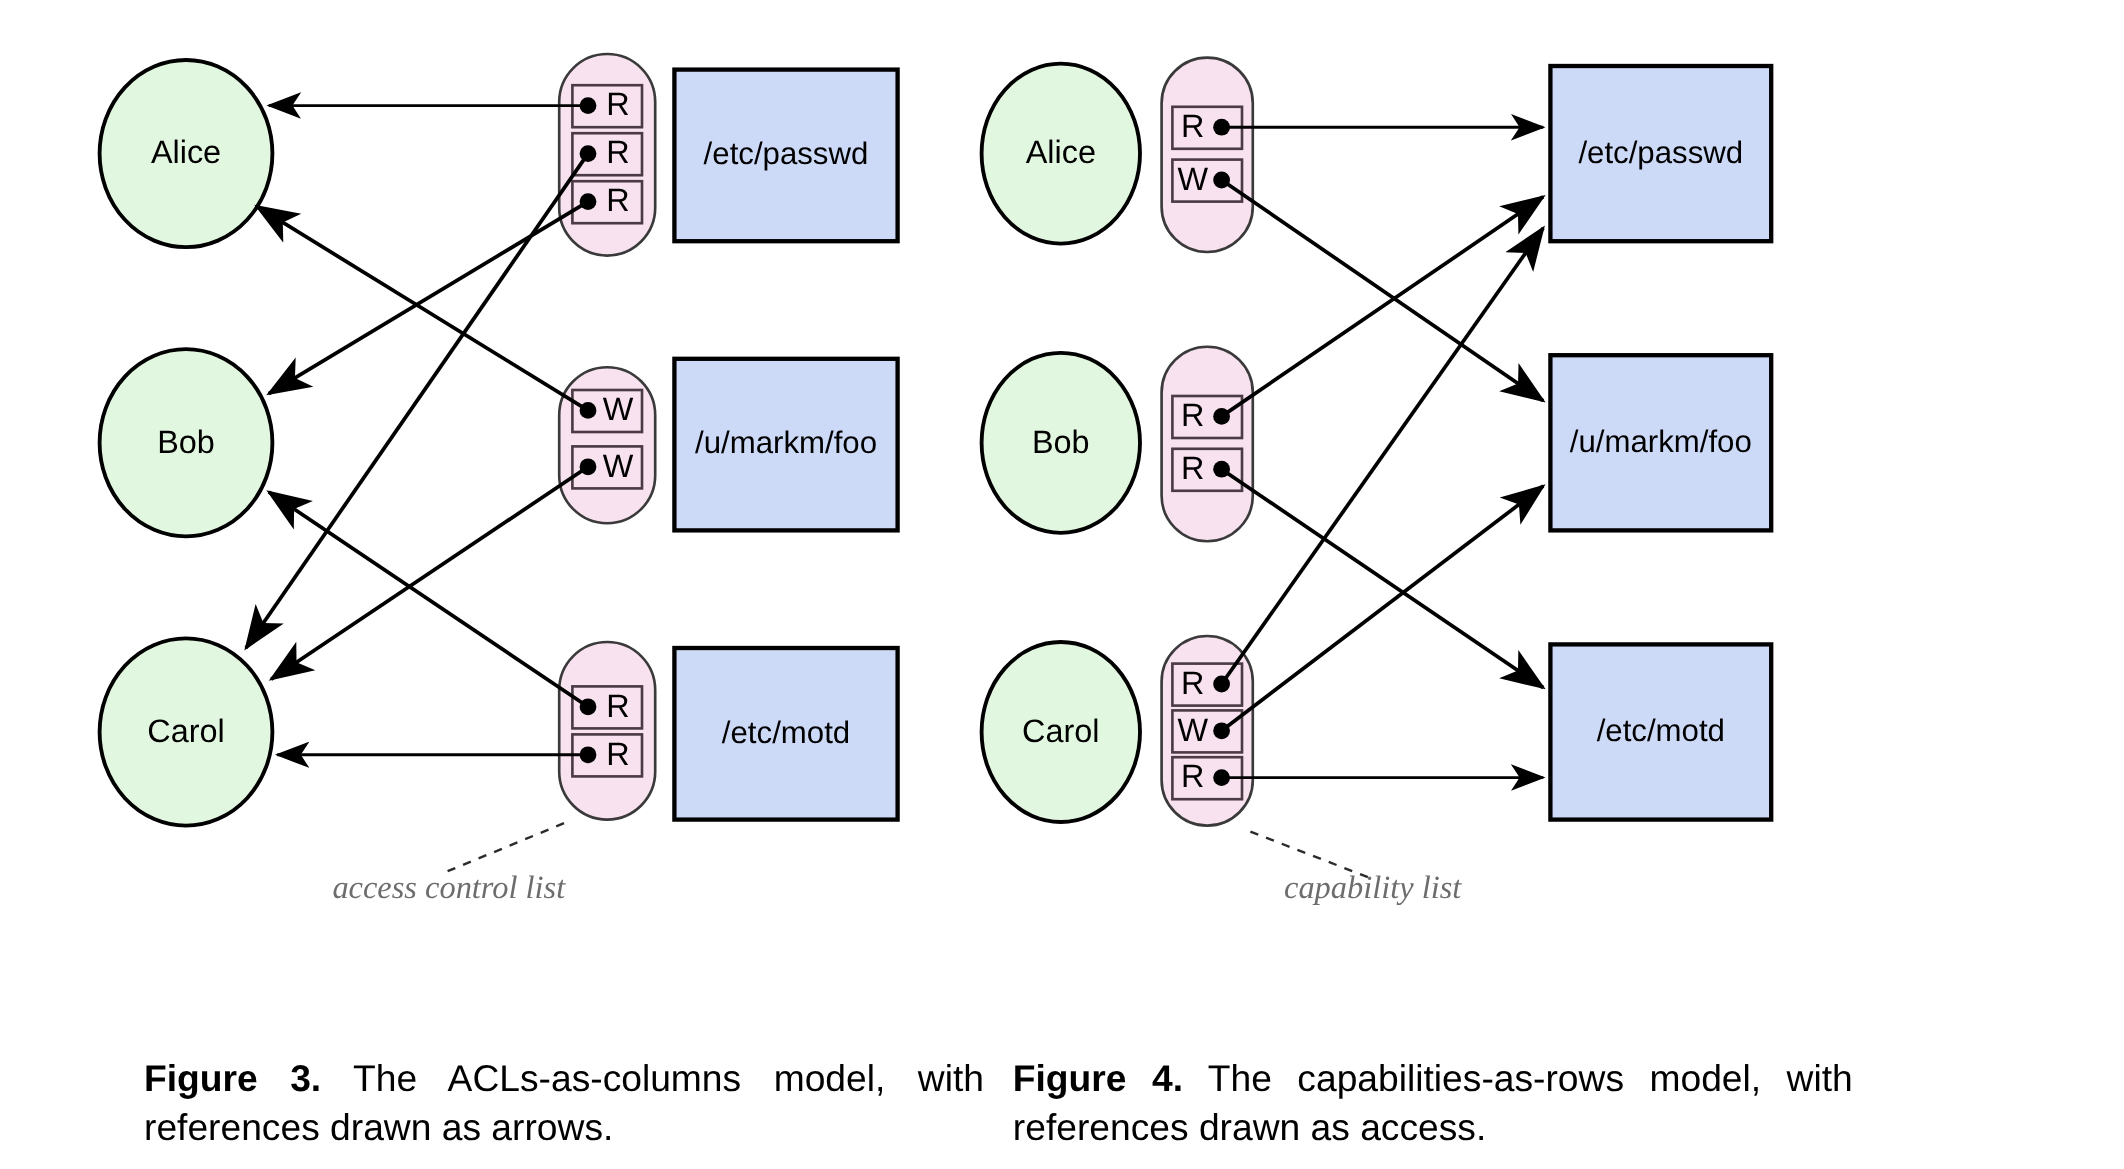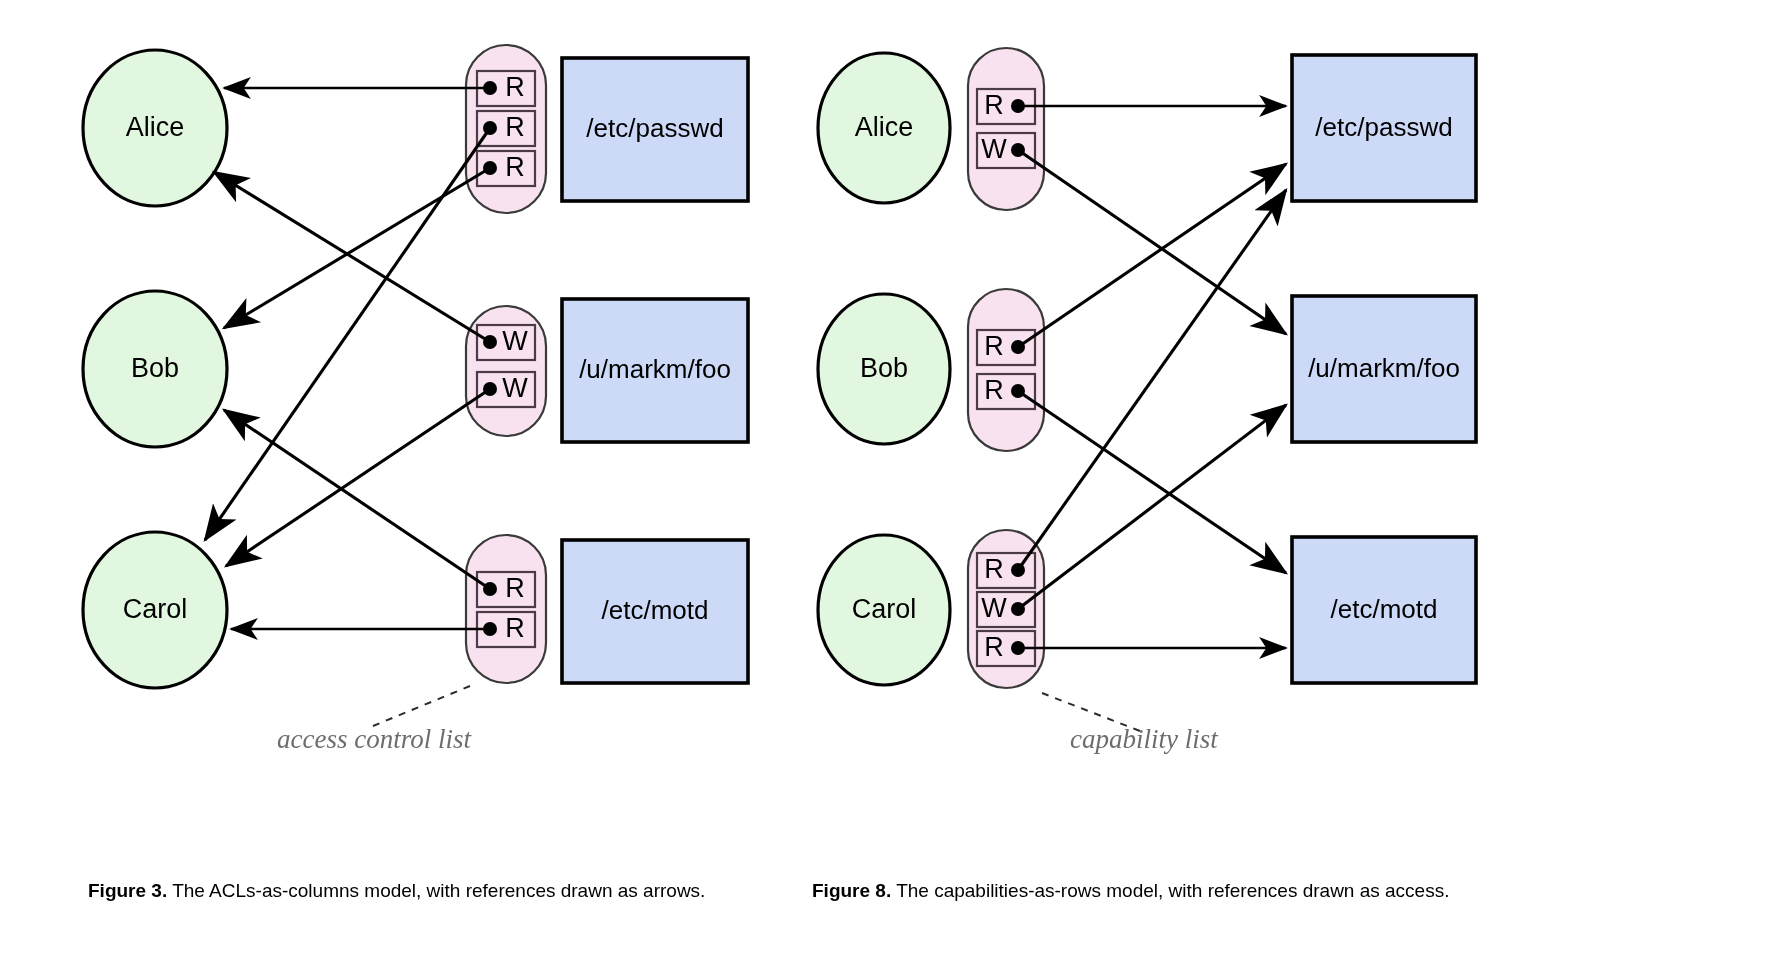--- a/index.html
+++ b/index.html
@@ -23,22 +23,23 @@
   text{font-family:"Liberation Sans", sans-serif;fill:#000000;}
   .node-label{font-size:27px;text-anchor:middle;dominant-baseline:middle;}
   .file-label{font-size:26px;text-anchor:middle;dominant-baseline:middle;}
   .perm-label{font-size:27px;text-anchor:middle;dominant-baseline:middle;}
   .annot{font-family:"Liberation Serif", serif;font-style:italic;
          font-size:27px;fill:#6d6d6d;}
 
   .captions{position:absolute;left:0;top:878px;width:1770px;height:96px;}
   .caption{
     position:absolute;top:0;width:700px;
-    font-size:19px;line-height:1.33;color:#000000;
+    font-size:31px;line-height:1.33;color:#000000;
     text-align:justify;
+    margin-left:32px;
   }
   .caption.left{left:88px;}
   .caption.right{left:812px;}
   .caption b{font-weight:bold;}
 </style>
 </head>
 <body>
 
 <div id="stage">
 
@@ -223,18 +224,18 @@
       <text class="annot" x="1070" y="748">capability list</text>
     </g>
   </svg>
 
   <div class="captions">
     <div class="caption left">
       <b>Figure 3.</b>
       <span>The ACLs-as-columns model, with references drawn as arrows.</span>
     </div>
     <div class="caption right">
-      <b>Figure 8.</b>
+      <b>Figure 4.</b>
       <span>The capabilities-as-rows model, with references drawn as access.</span>
     </div>
   </div>
 
 </div>
 
 </body></html>

